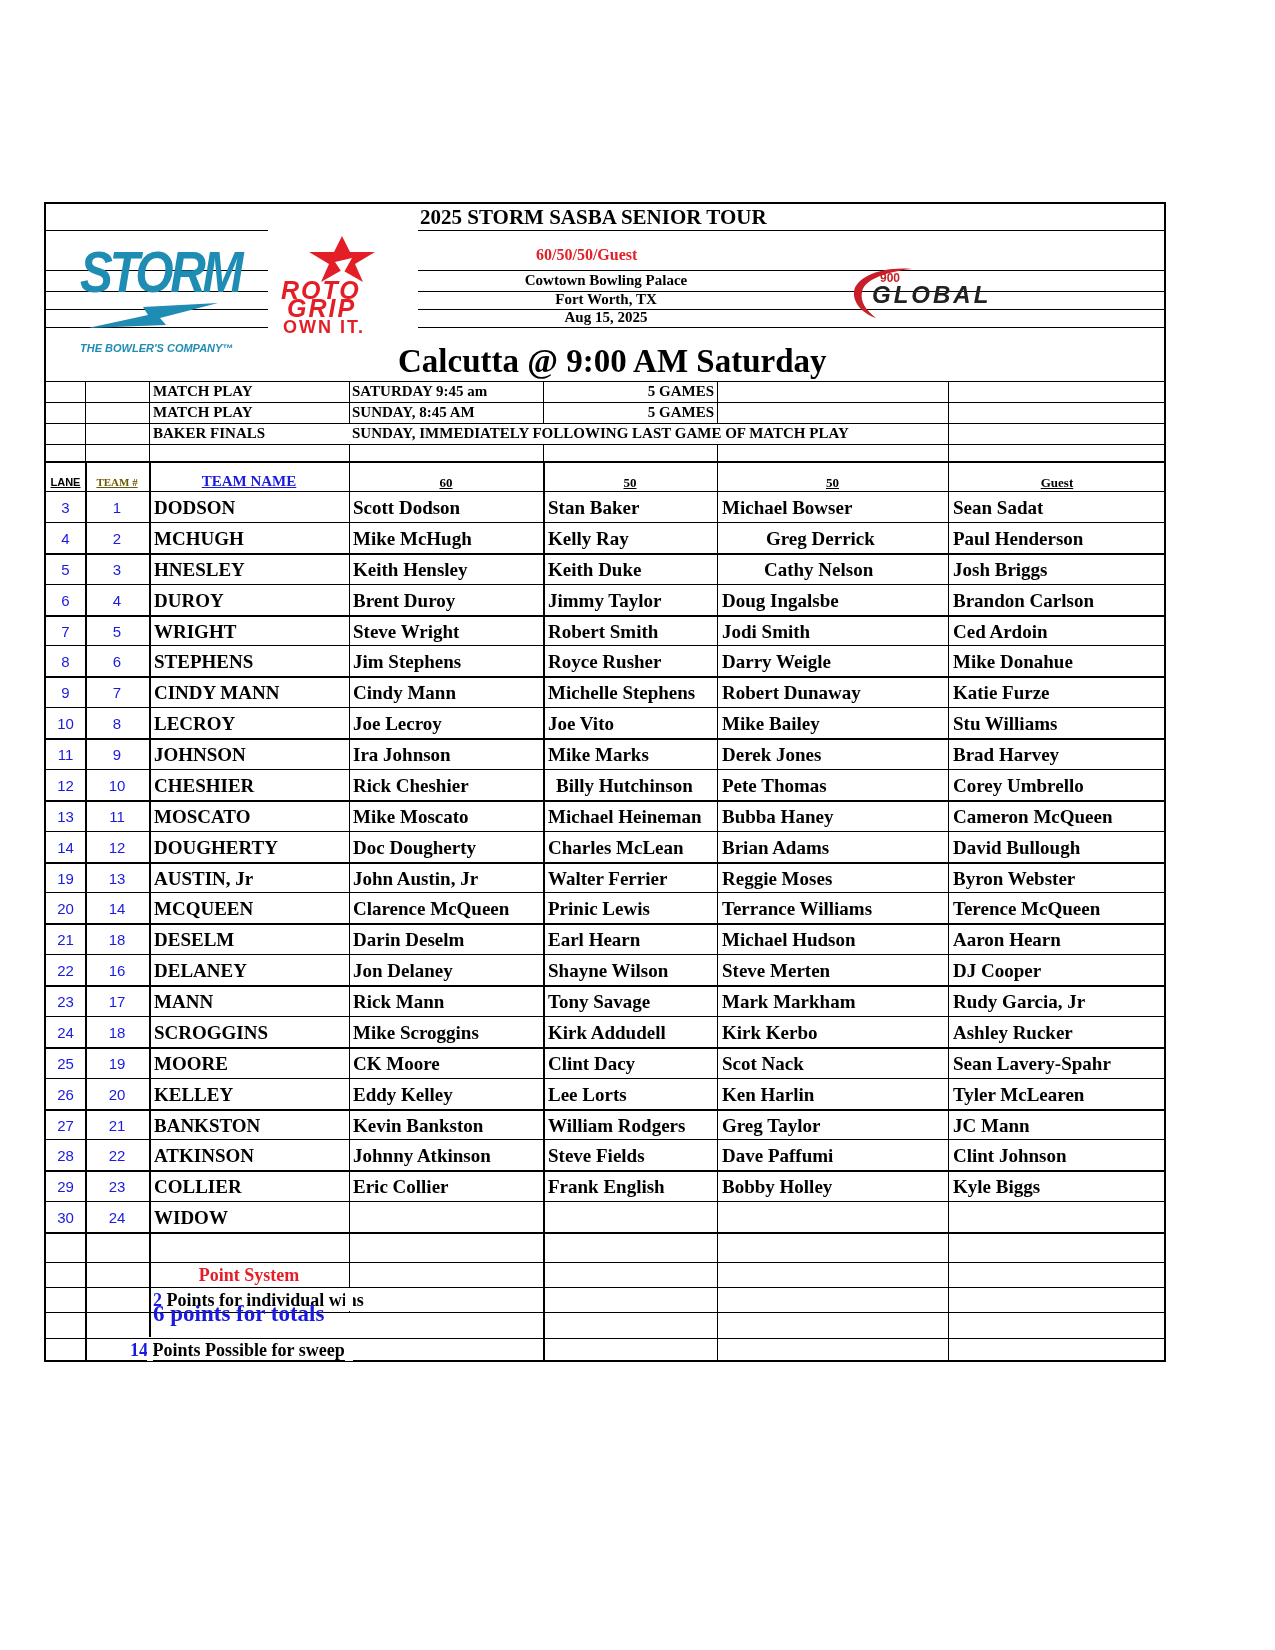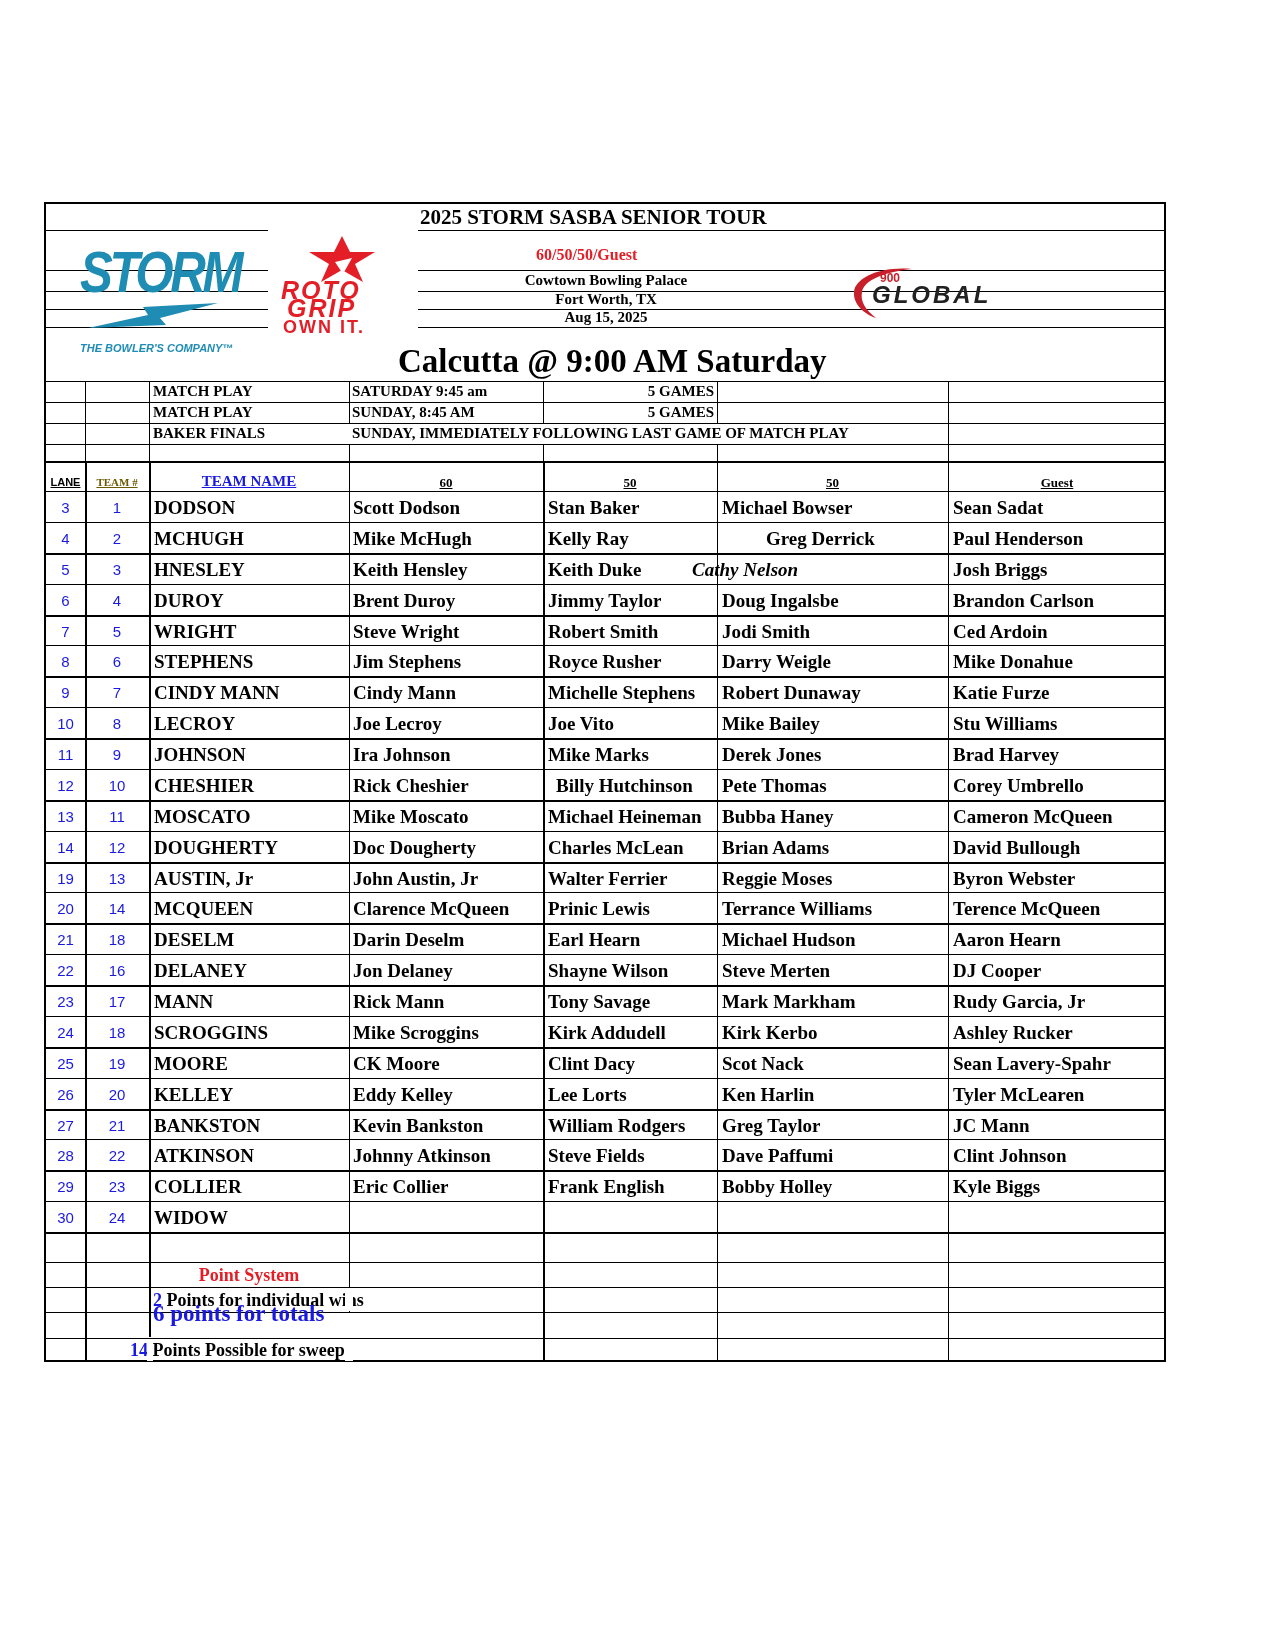--- a/index.html
+++ b/index.html
@@ -134,21 +134,21 @@
       <div class="cell" style="left:746px; top:529px;margin-left:20px;">Greg Derrick</div>
       <div class="cell" style="left:953px; top:529px;">Paul Henderson</div>
       <div class="hl thick" style="left:44px; top:553px; width:1122px;"></div>
     </div>
       <div>
       <div class="num" style="left:44px; width:43px; top:562px;">5</div>
       <div class="num" style="left:85px; width:64px; top:562px;">3</div>
       <div class="cell" style="left:154px; top:560px;">HNESLEY</div>
       <div class="cell" style="left:353px; top:560px;">Keith Hensley</div>
       <div class="cell" style="left:548px; top:560px;">Keith Duke</div>
-      <div class="cell" style="left:692px; top:560px;font-style:italic;">Cathy Nelson</div>
+      <div class="cell" style="left:764px; top:560px;">Cathy Nelson</div>
       <div class="cell" style="left:953px; top:560px;">Josh Briggs</div>
       <div class="hl" style="left:44px; top:584px; width:1122px;"></div>
     </div>
       <div>
       <div class="num" style="left:44px; width:43px; top:593px;">6</div>
       <div class="num" style="left:85px; width:64px; top:593px;">4</div>
       <div class="cell" style="left:154px; top:591px;">DUROY</div>
       <div class="cell" style="left:353px; top:591px;">Brent Duroy</div>
       <div class="cell" style="left:548px; top:591px;">Jimmy Taylor</div>
       <div class="cell" style="left:722px; top:591px;">Doug Ingalsbe</div>

